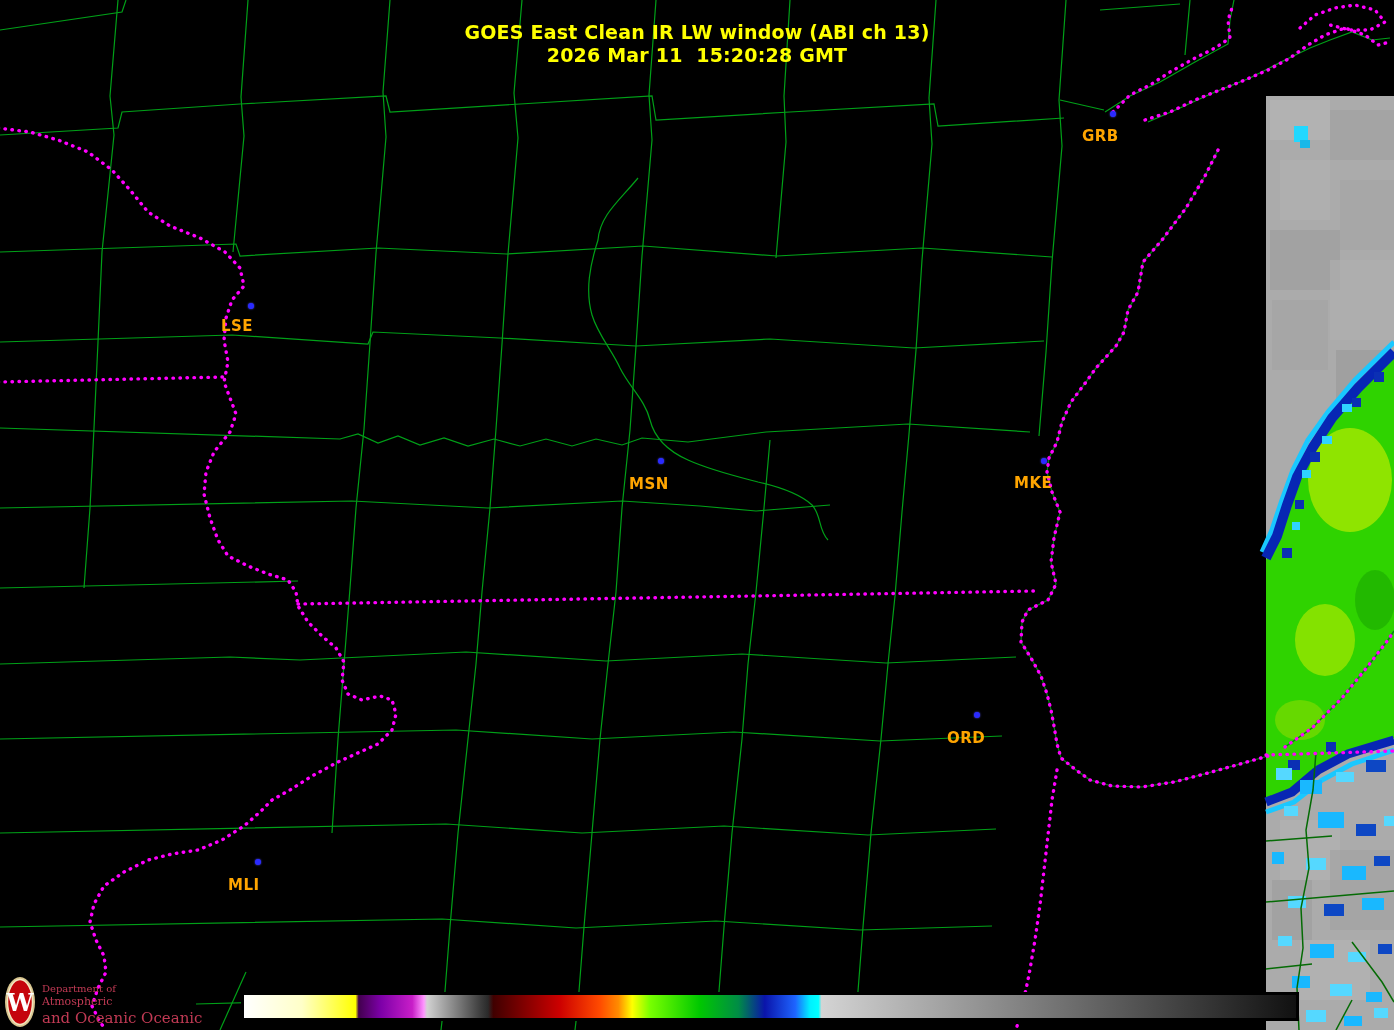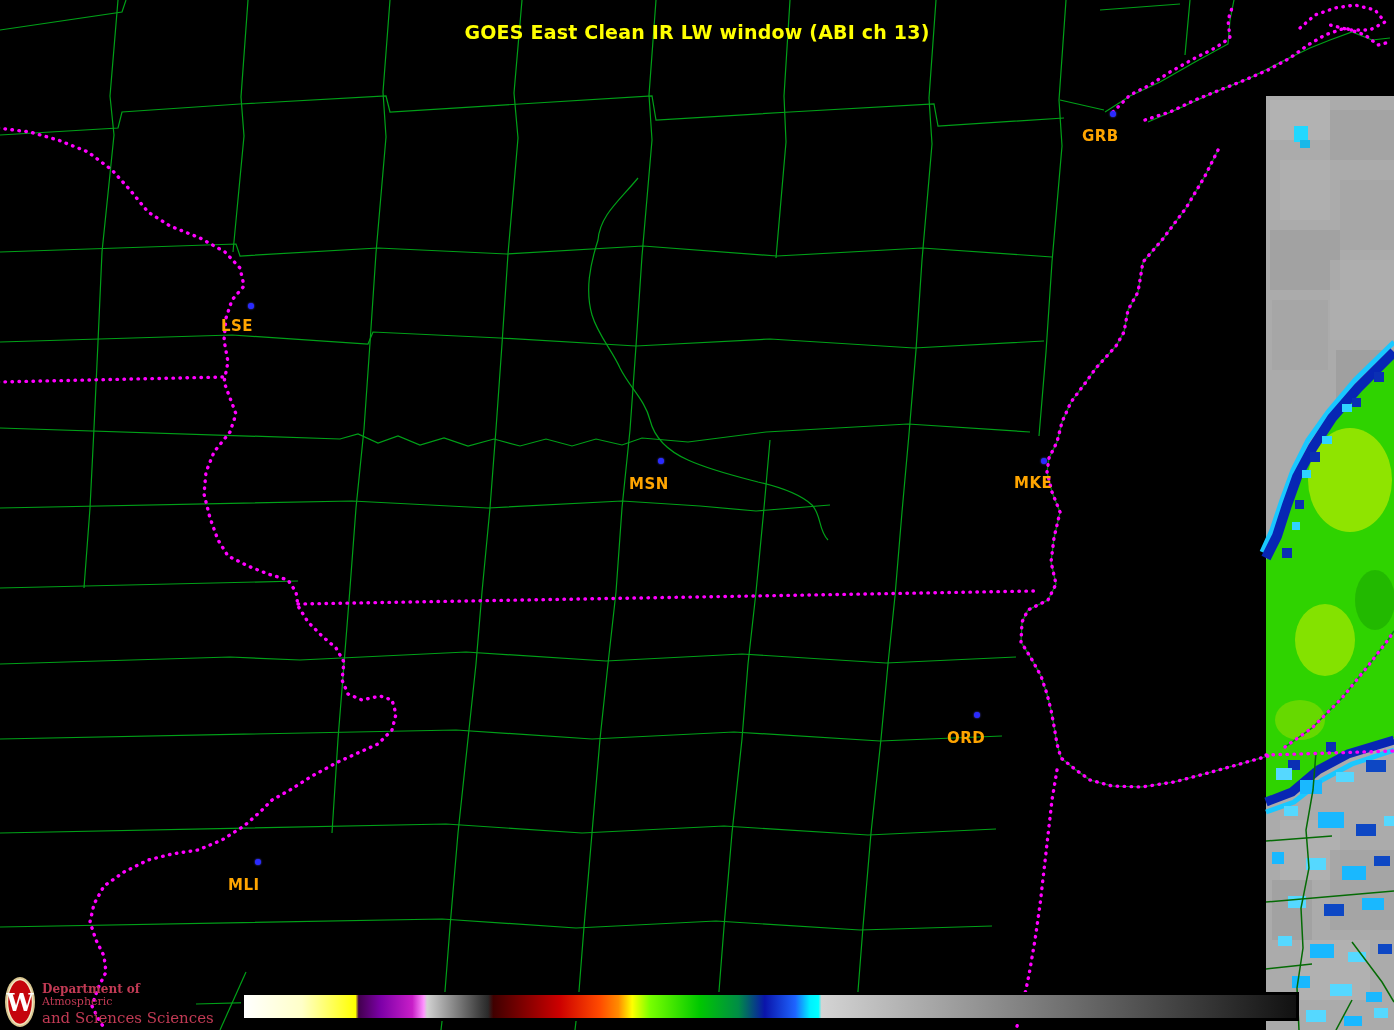--- a/index.html
+++ b/index.html
@@ -11,21 +11,21 @@
               white-space:pre;letter-spacing:0.2px;}
   .station{position:absolute;z-index:25;}
   .slabel{position:absolute;left:0;top:12px;color:var(--c-station,#ffa500);font-size:15px;
           font-weight:bold;letter-spacing:0.5px;white-space:pre;}
   .sdot{position:absolute;width:6px;height:6px;border-radius:50%;
         background:var(--c-dot,#2a2aff);box-shadow:0 0 2px #5050ff;}
   .colorbar{position:absolute;left:244px;top:995px;width:1052px;height:23px;z-index:28;
             outline:3px solid #000;}
   .logo{position:absolute;left:4px;top:976px;z-index:30;display:flex;align-items:flex-start;}
   .logo-text{margin-left:6px;color:var(--c-logo,#c13a54);font-family:"DejaVu Serif",serif;}
-  .logo-dept{font-size:12px;line-height:8px;margin-top:9px;font-weight:bold;}
+  .logo-dept{font-size:10px;line-height:8px;margin-top:9px;font-weight:normal;}
   .logo-l2{font-size:11px;line-height:17px;}
   .logo-l3{font-size:15px;line-height:17px;}
 </style>
 </head>
 <body>
 
 <div class="stage">
 
   <svg class="map-svg" width="1394" height="1030" viewBox="0 0 1394 1030">
 
@@ -172,20 +172,21 @@
       <path d="M1285,747 L1312,728 L1342,698 L1368,666 L1388,640 L1394,631"></path>
 
       <path d="M1113,112 L1130,95 L1150,85 L1170,72 L1195,58 L1215,48 L1230,38 L1228,20 L1232,8"></path>
       <path d="M1145,120 L1170,112 L1195,100 L1220,90 L1245,80 L1268,70 L1290,58 L1308,45 L1325,35 L1345,28 L1365,35 L1378,45 L1390,42"></path>
       <path d="M1300,28 L1315,15 L1335,8 L1355,5 L1375,10 L1385,22 L1370,30 L1350,30 L1330,25"></path>
     </g>
   </svg>
 
   <div class="title-block">
     <div class="title-line">GOES East Clean IR LW window (ABI ch 13)</div>
+    <div class="title-line">2026 Mar 11  15:20:28 GMT</div>
   </div>
 
   <div id="stations">
       <div class="station" style="left: 1082px; top: 115px;">
         <span class="sdot" style="left: 28px; top: -4px;"></span>
         <span class="slabel">GRB</span>
       </div>
       <div class="station" style="left: 221px; top: 305px;">
         <span class="sdot" style="left: 27px; top: -2px;"></span>
         <span class="slabel">LSE</span>
@@ -212,17 +213,17 @@
 
   <div class="logo">
     <svg width="32" height="52" viewBox="0 0 32 52">
       <ellipse cx="16" cy="26" rx="15" ry="25" fill="#d8c690"></ellipse>
       <ellipse cx="16" cy="26" rx="12.5" ry="22.5" fill="#c5050c" stroke="#f2e6c0" stroke-width="1.5"></ellipse>
       <text x="16" y="35" text-anchor="middle" fill="#ffffff" font-family="DejaVu Serif, serif" font-size="24" font-weight="bold">W</text>
     </svg>
     <div class="logo-text">
       <div class="logo-dept">Department of</div>
       <div class="logo-l2">Atmospheric</div>
-      <div class="logo-l3">and Sciences Sciences</div>
+      <div class="logo-l3">and Oceanic Oceanic</div>
     </div>
   </div>
 
 </div>
 
 </body></html>

